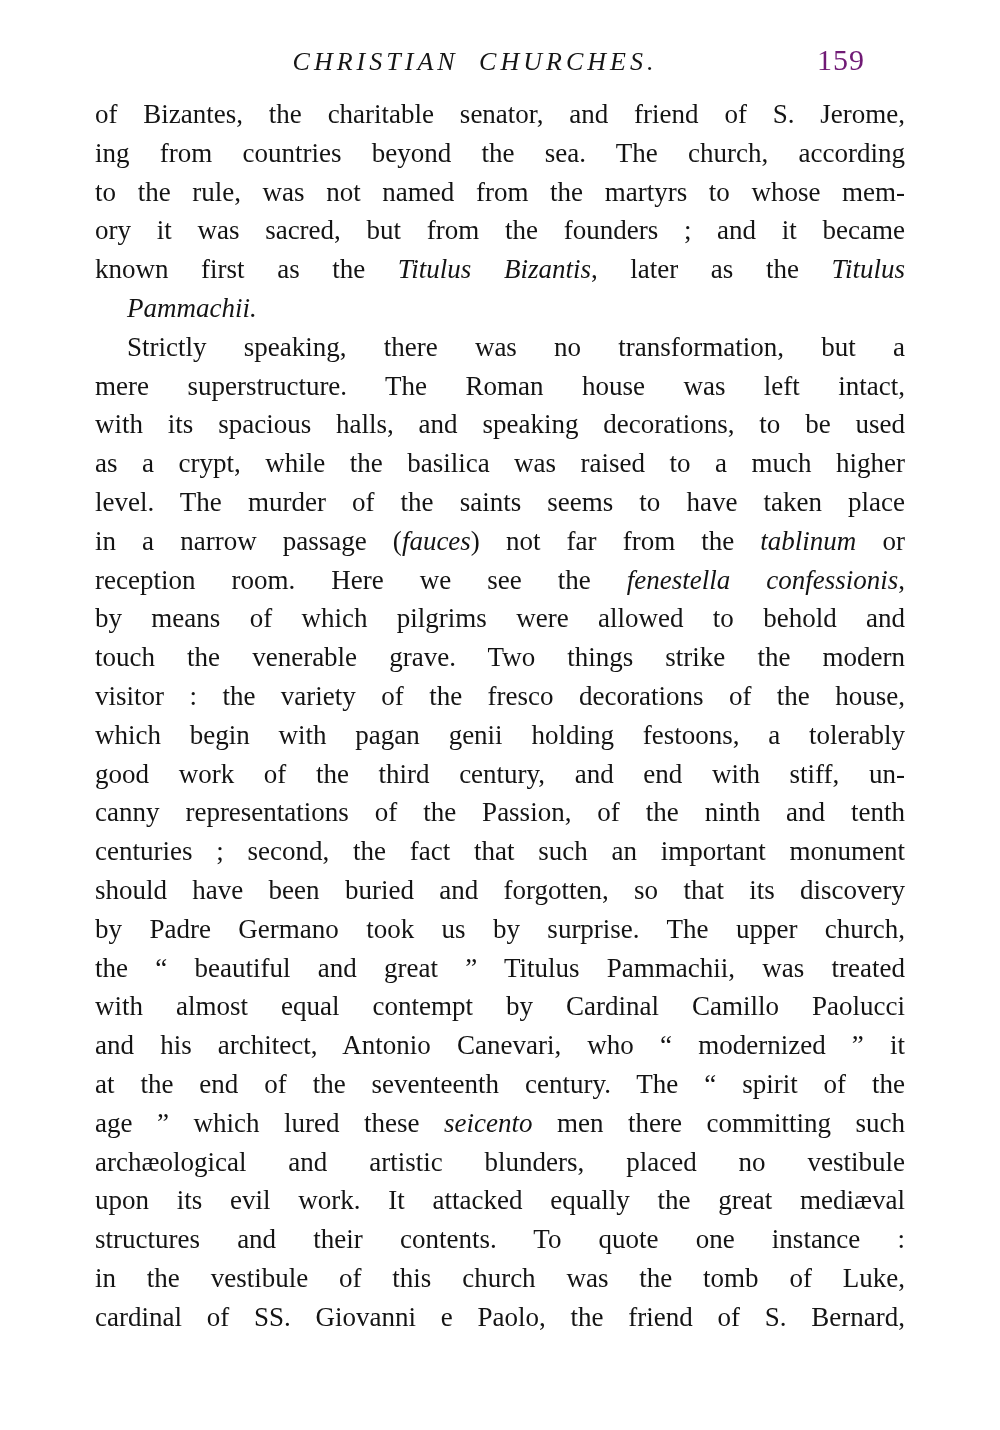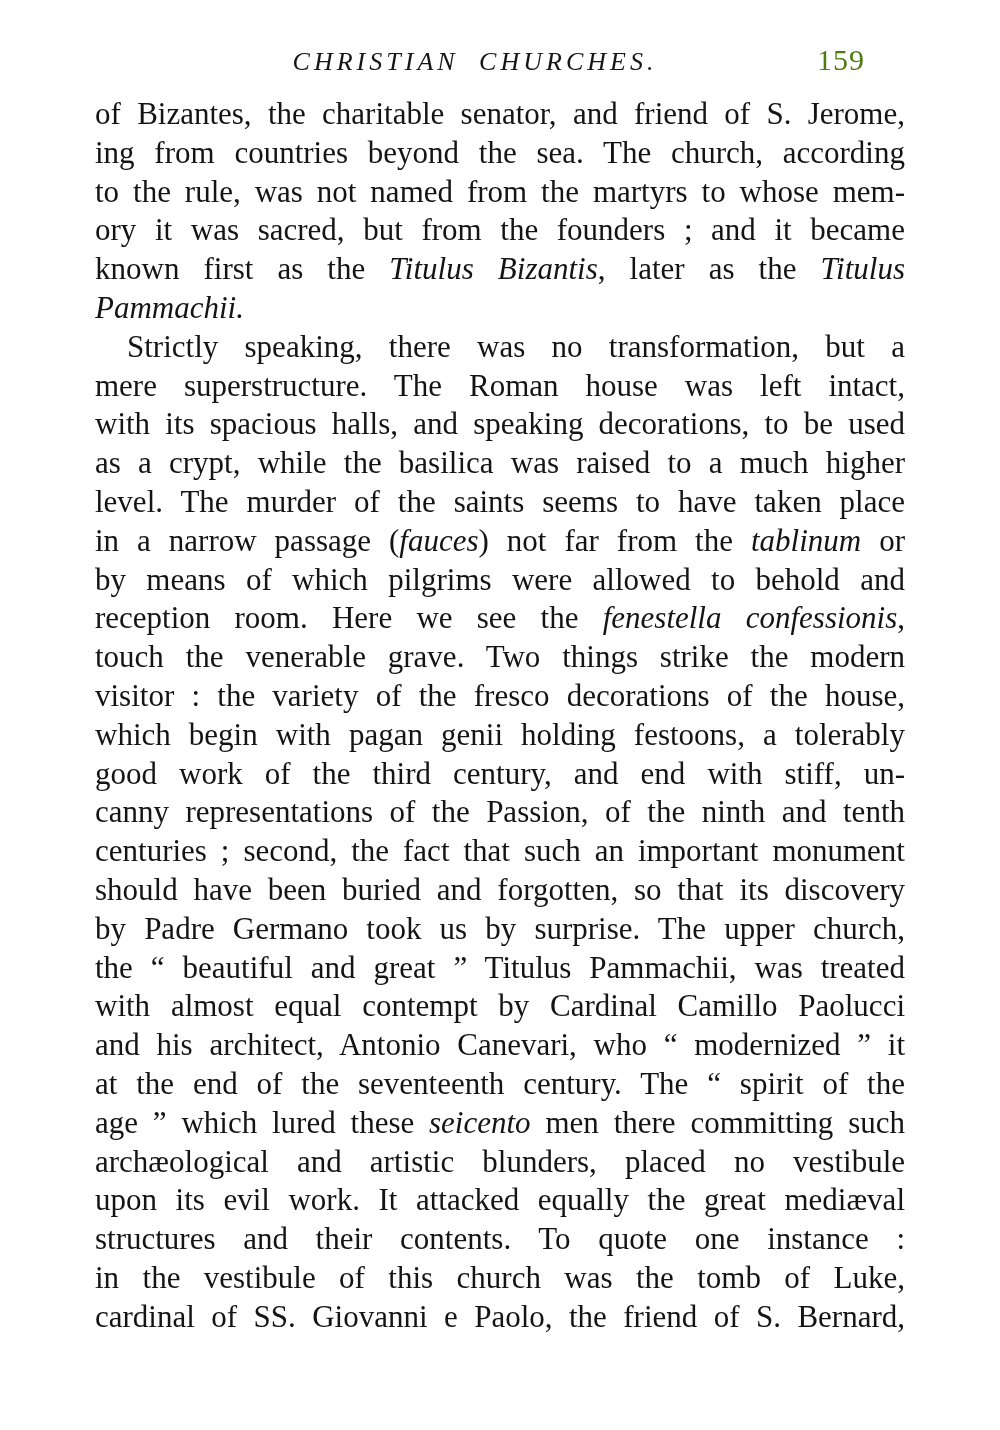--- a/index.html
+++ b/index.html
@@ -33,44 +33,45 @@
     color: #161616;
     transform: translateX(-25px);
   }
   .page-number {
     position: absolute;
     top: -4px;
     right: 40px;
     font-size: 30px;
     font-style: normal;
     letter-spacing: 1px;
-    color: #4d7c0f;
+    color: #701a75;
   }
   .text-column {
     position: absolute;
     top: 95px;
     left: 95px;
     width: 810px;
-    font-size: 31px;
+    font-size: 27px;
     line-height: 38.8px;
     color: #141414;
   }
   .paragraph {
     margin: 0;
     padding: 0;
   }
   .line {
     text-align: justify;
     text-align-last: justify;
     white-space: normal;
     height: 38.8px;
   }
   .line.lastline {
     text-align: left;
     text-align-last: left;
+    margin-left: 32px;
   }
   .line.indent {
     text-indent: 32px;
   }
   .line em {
     font-style: italic;
   }
 </style>
 </head>
 <body>
@@ -91,22 +92,22 @@
         <div class="line"><span>known first as the </span><em>Titulus Bizantis</em><span>, later as the </span><em>Titulus</em></div>
         <div class="line lastline"><em>Pammachii.</em></div>
       </div>
       <div class="paragraph">
         <div class="line indent"><span>Strictly speaking, there was no transformation, but a</span></div>
         <div class="line"><span>mere superstructure.  The Roman house was left intact,</span></div>
         <div class="line"><span>with its spacious halls, and speaking decorations, to be used</span></div>
         <div class="line"><span>as a crypt, while the basilica was raised to a much higher</span></div>
         <div class="line"><span>level.  The murder of the saints seems to have taken place</span></div>
         <div class="line"><span>in a narrow passage (</span><em>fauces</em><span>) not far from the </span><em>tablinum</em><span> or</span></div>
+        <div class="line"><span>reception room.  Here we see the </span><em>fenestella confessionis</em><span>,</span></div>
         <div class="line"><span>by means of which pilgrims were allowed to behold and</span></div>
-        <div class="line"><span>reception room.  Here we see the </span><em>fenestella confessionis</em><span>,</span></div>
         <div class="line"><span>touch the venerable grave.  Two things strike the modern</span></div>
         <div class="line"><span>visitor : the variety of the fresco decorations of the house,</span></div>
         <div class="line"><span>which begin with pagan genii holding festoons, a tolerably</span></div>
         <div class="line"><span>good work of the third century, and end with stiff, un-</span></div>
         <div class="line"><span>canny representations of the Passion, of the ninth and tenth</span></div>
         <div class="line"><span>centuries ; second, the fact that such an important monument</span></div>
         <div class="line"><span>should have been buried and forgotten, so that its discovery</span></div>
         <div class="line"><span>by Padre Germano took us by surprise.  The upper church,</span></div>
         <div class="line"><span>the “ beautiful and great ” Titulus Pammachii, was treated</span></div>
         <div class="line"><span>with almost equal contempt by Cardinal Camillo Paolucci</span></div>

